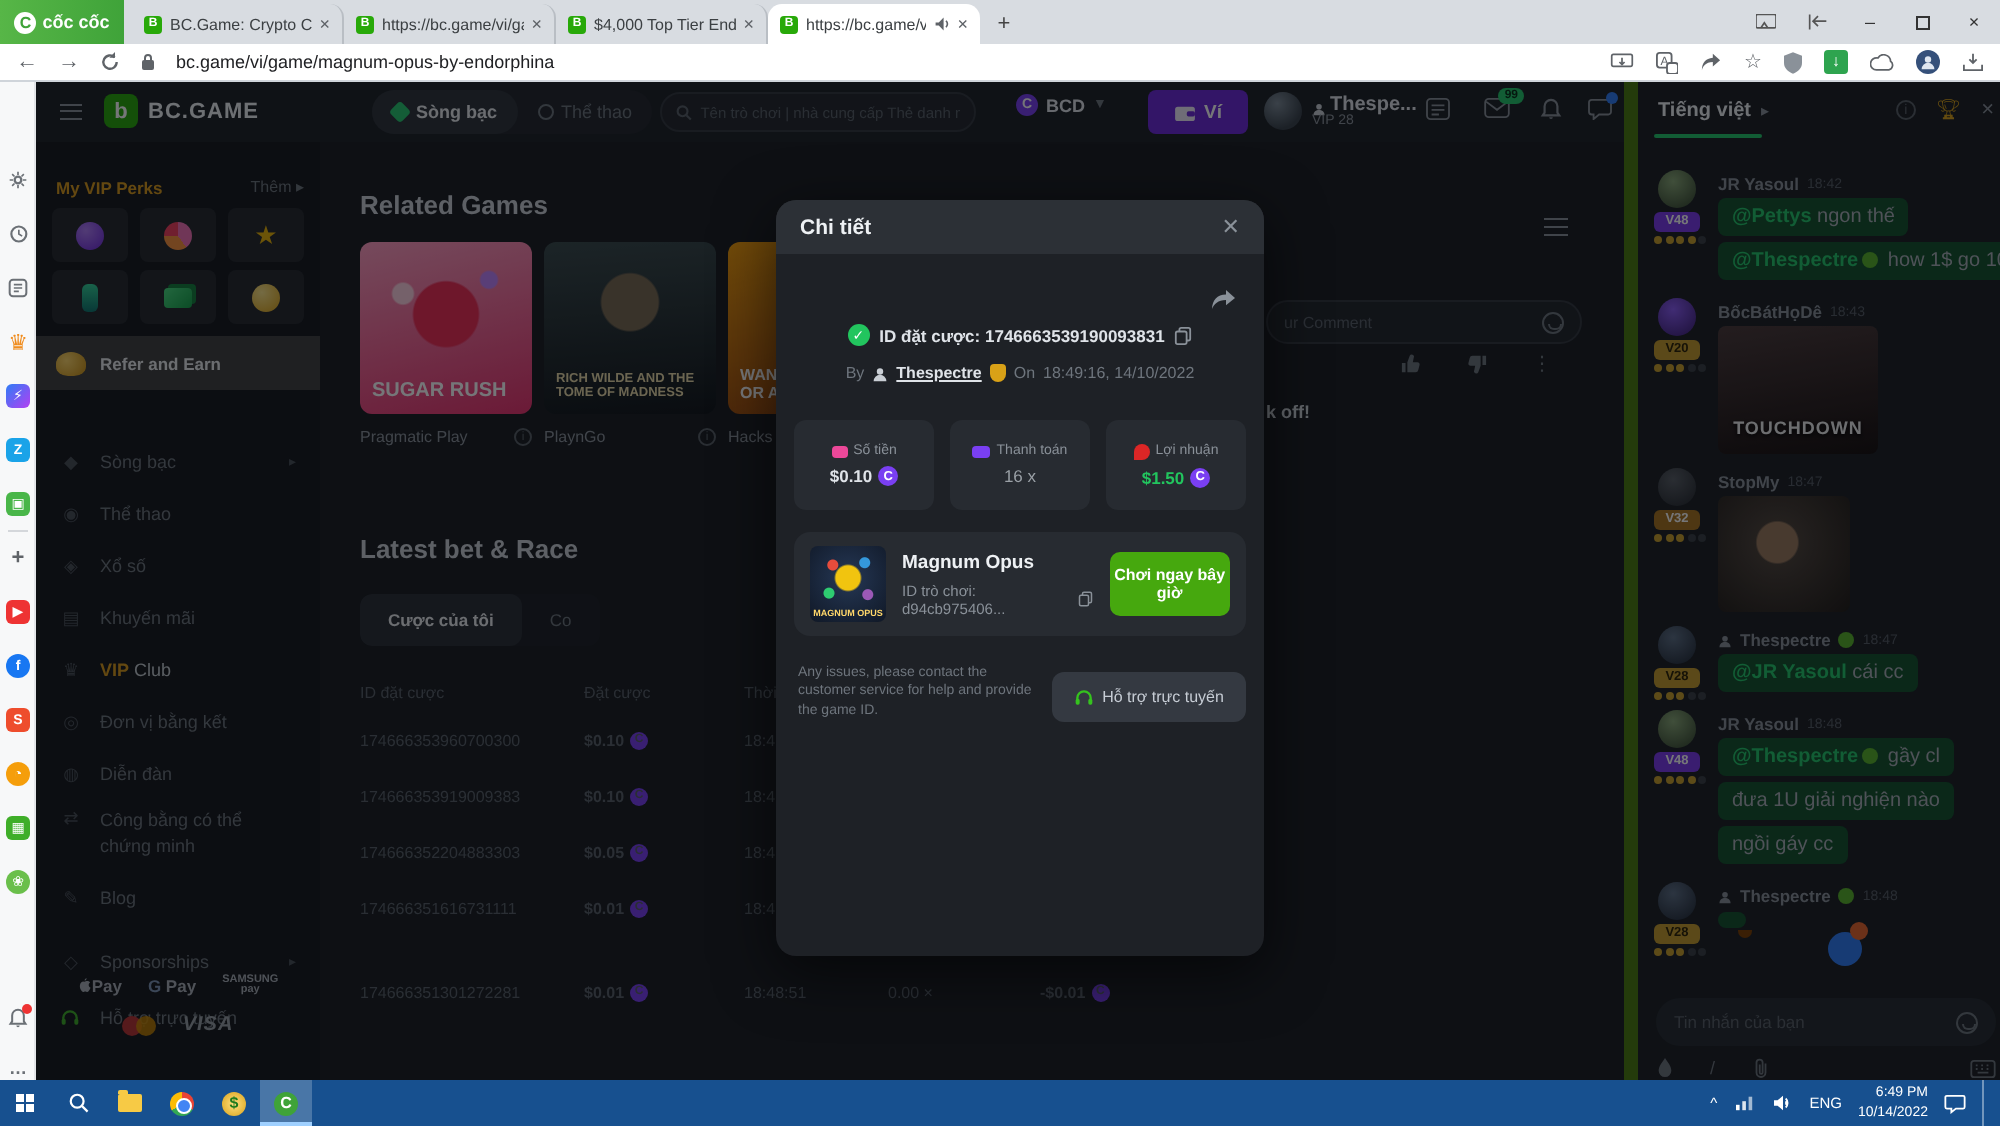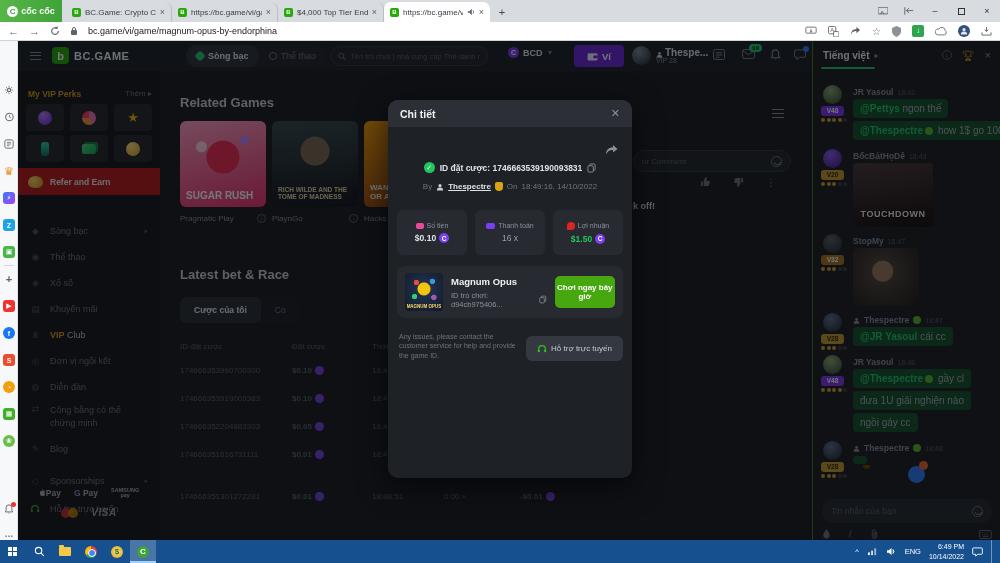--- a/index.html
+++ b/index.html
@@ -74,21 +74,21 @@
   .badge99{position:absolute;top:-5px;right:-7px;background:#24c76a;color:#073018;font-size:6px;font-weight:bold;
     border-radius:6px;padding:0 3px;line-height:8px}
   .bluedot{position:absolute;top:-3px;right:-3px;width:6px;height:6px;border-radius:50%;background:#2f7df6}
 
   
   .bc-side{position:absolute;left:0;top:30px;width:142px;height:469px;background:#17191d;z-index:1}
   .perkhead{position:absolute;left:10px;top:18px;font-size:8.5px;font-weight:bold;color:#d99a1b}
   .perkmore{position:absolute;right:8px;top:18px;font-size:8px;color:#6e757d}
   .tile{position:absolute;width:38px;height:27px;border-radius:4px;background:#26292e;display:flex;align-items:center;justify-content:center}
   .orb{width:14px;height:14px;border-radius:50%}
-  .refer{position:absolute;left:0px;top:97px;width:142px;height:27px;background:#b91c1c;display:flex;align-items:center;gap:7px;padding:0 10px}
+  .refer{position:absolute;left:0px;top:97px;width:142px;height:27px;background:#404040;display:flex;align-items:center;gap:7px;padding:0 10px}
   .referblob{width:15px;height:12px;border-radius:50% 50% 40% 40%;background:radial-gradient(circle at 35% 35%,#ffd76a,#c98f12)}
   .refer span{font-size:8.5px;font-weight:bold;color:#e8ebee}
   .snav{position:absolute;left:0;width:142px;display:flex;align-items:center;gap:9px;padding:0 12px;color:#6e757d;font-size:9px;height:24px}
   .snav .sic{width:11px;text-align:center;color:#4a5058;font-size:9px;flex:none}
   .snav .arr{margin-left:auto;color:#4a5058;font-size:7px}
   .gold{color:#d99a1b;font-weight:bold}
   .pays{position:absolute;left:0;top:408px;width:142px;color:#9aa0a6}
   .payrow{display:flex;justify-content:center;gap:13px;align-items:center;margin-top:9px}
   .paytxt{font-size:8.5px;font-weight:bold;color:#aab0b8}
   .samsung{font-size:5.5px;line-height:5px;text-align:center;color:#aab0b8;font-weight:bold}
@@ -119,21 +119,21 @@
   .cmt-input{position:absolute;left:473px;top:79px;width:158px;height:22px;background:#23262c;border:1px solid #33383f;border-radius:11px;
     display:flex;align-items:center;padding:0 8px;gap:6px}
   .cmt-input input{flex:1;background:transparent;border:0;outline:0;color:#aab0b8;font-size:8px;font-family:inherit}
   .cmt-input input::placeholder{color:#596068}
   .cmt-acts{position:absolute;left:540px;top:106px;display:flex;gap:22px;color:#6e757d}
   .cmt-snippet{position:absolute;left:473px;top:130px;font-size:9px;font-weight:bold;color:#cfd4da}
   .cmt-menu{position:absolute;left:612px;top:38px;width:12px;height:9px;
     background:linear-gradient(#8a9199 0 1px,transparent 1px 4px,#8a9199 4px 5px,transparent 5px 8px,#8a9199 8px 9px)}
 
   
-  .chat{position:absolute;left:794px;top:0;width:188px;height:499px;background:#1d2025;border-left:1px solid #4d7c0f;z-index:1}
+  .chat{position:absolute;left:794px;top:0;width:188px;height:499px;background:#1d2025;border-left:7px solid #4d7c0f;z-index:1}
   .chat-h{position:absolute;left:0;top:0;width:188px;height:28px;display:flex;align-items:center;padding:0 10px;gap:5px}
   .chat-h .cttl{font-size:10px;font-weight:bold;color:#eef1f4}
   .chat-h .carr{color:#8a9199;font-size:8px}
   .chat-h .hicons{margin-left:auto;display:flex;gap:10px;align-items:center;color:#8a9199}
   .langbar{position:absolute;left:8px;top:26px;width:54px;height:2px;background:#24c76a;border-radius:1px}
   .mgroup{position:absolute;left:0;width:188px}
   .cav{position:absolute;left:10px;top:0;width:19px;height:19px;border-radius:50%}
   .vb{position:absolute;left:8px;top:21px;width:23px;height:10px;border-radius:3px;color:#fff;font-size:6.5px;font-weight:bold;
     text-align:center;line-height:10px}
   .vb.purple{background:#7c3aed}.vb.gold{background:#c69b2d;color:#2d2305}.vb.bronze{background:#a8741f}
@@ -491,21 +491,21 @@
       <div class="snav" style="top:226px">
           <span class="sic">▤</span>
           <span>Khuyến mãi</span>
         </div>
       <div class="snav" style="top:252px">
           <span class="sic">♛</span>
           <span><span class="gold">VIP</span> <span style="color:#c3c9cf">Club</span></span>
         </div>
       <div class="snav" style="top:278px">
           <span class="sic">◎</span>
-          <span>Đơn vị ngồi kết</span>
+          <span>Đơn vị bằng kết</span>
         </div>
       <div class="snav" style="top:304px">
           <span class="sic">◍</span>
           <span>Diễn đàn</span>
         </div>
       <div class="snav" style="top:330px;height:36px;align-items:flex-start;padding-top:3px">
           <span class="sic">⇄</span>
           <span style="line-height:1.4">Công bằng có thể chứng minh</span>
         </div>
       <div class="snav" style="top:366px">

